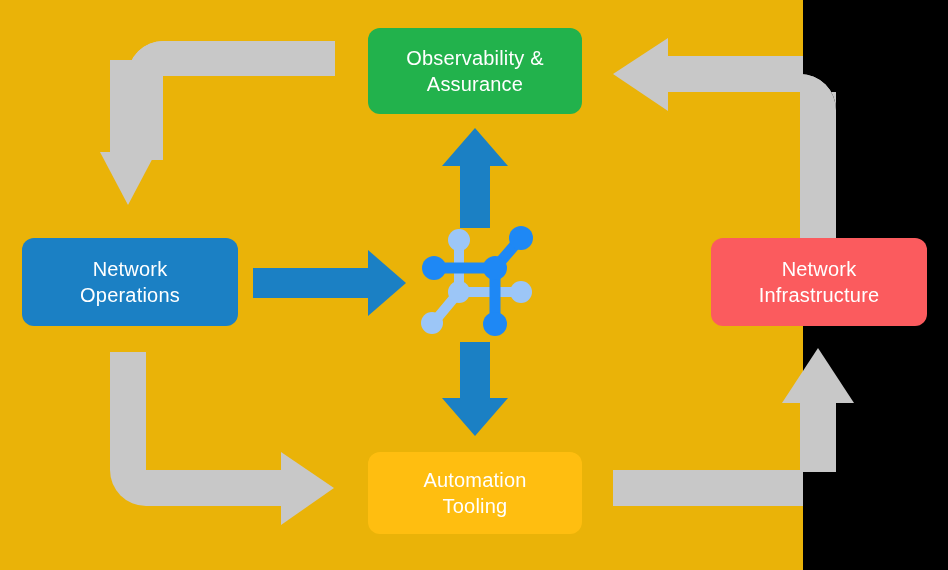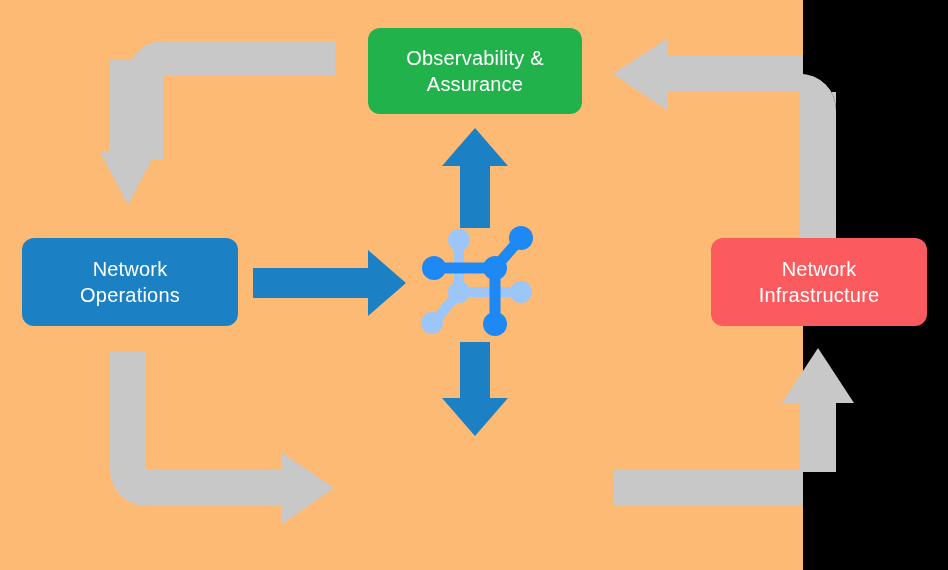--- a/index.html
+++ b/index.html
@@ -10,21 +10,21 @@
   body {
     width: 948px;
     height: 570px;
     overflow: hidden;
     font-family: "Liberation Sans", sans-serif;
   }
   #diagram-root {
     position: relative;
     width: 803px;
     height: 570px;
-    background: #fdba74;
+    background: #eab308;
   }
   #diagram-svg {
     position: absolute;
     top: 0;
     left: 0;
     width: 948px;
     height: 570px;
     display: block;
   }
   .node-box {
@@ -154,14 +154,18 @@
   <div class="node-box" id="box-operations">
     <span class="node-label">Network
 Operations</span>
   </div>
 
   <div class="node-box" id="box-infrastructure">
     <span class="node-label">Network
 Infrastructure</span>
   </div>
 
+  <div class="node-box" id="box-automation">
+    <span class="node-label">Automation
+Tooling</span>
+  </div>
 
 </div>
 
 </body></html>

